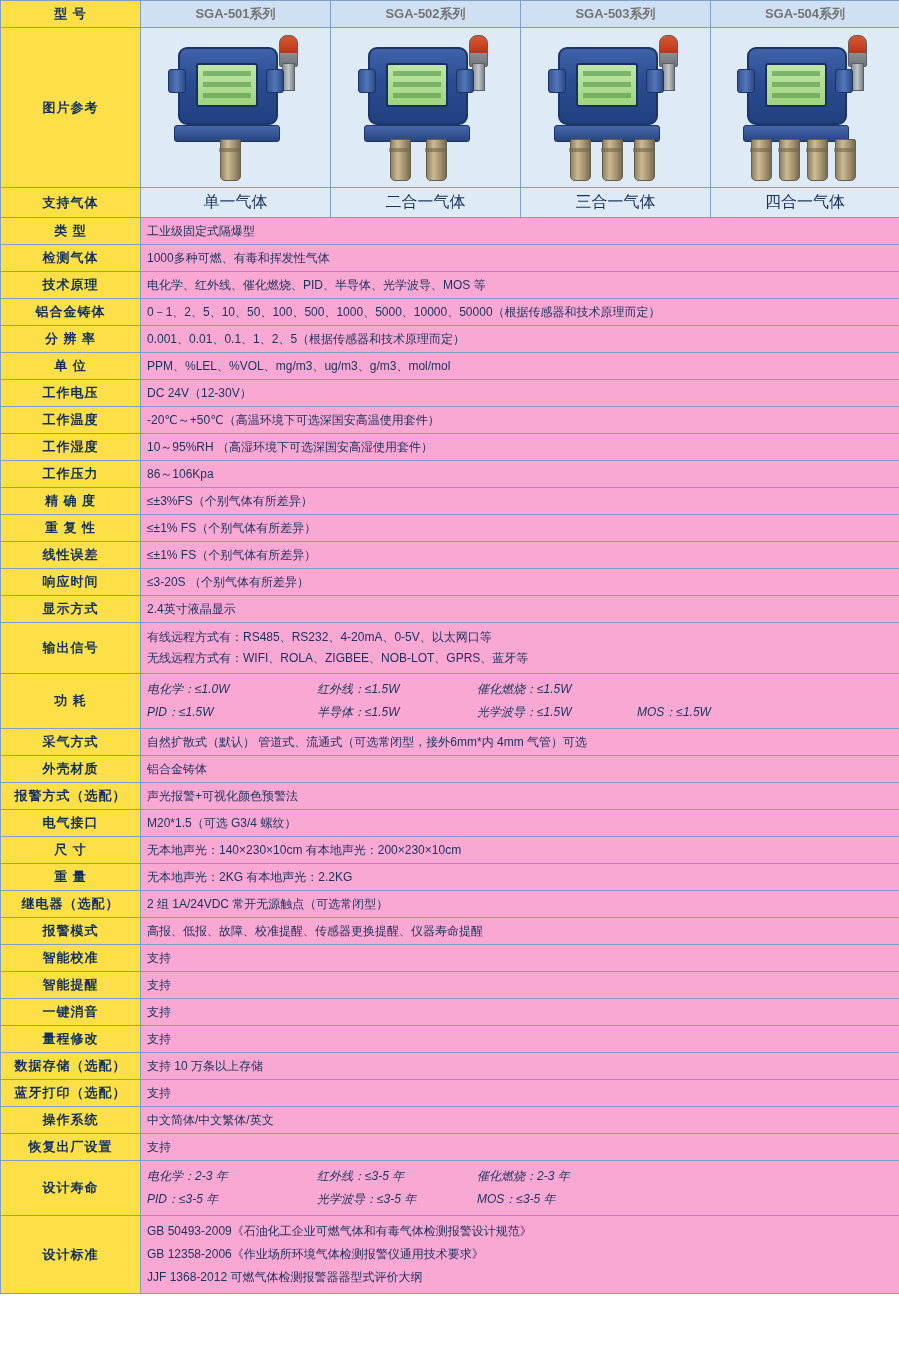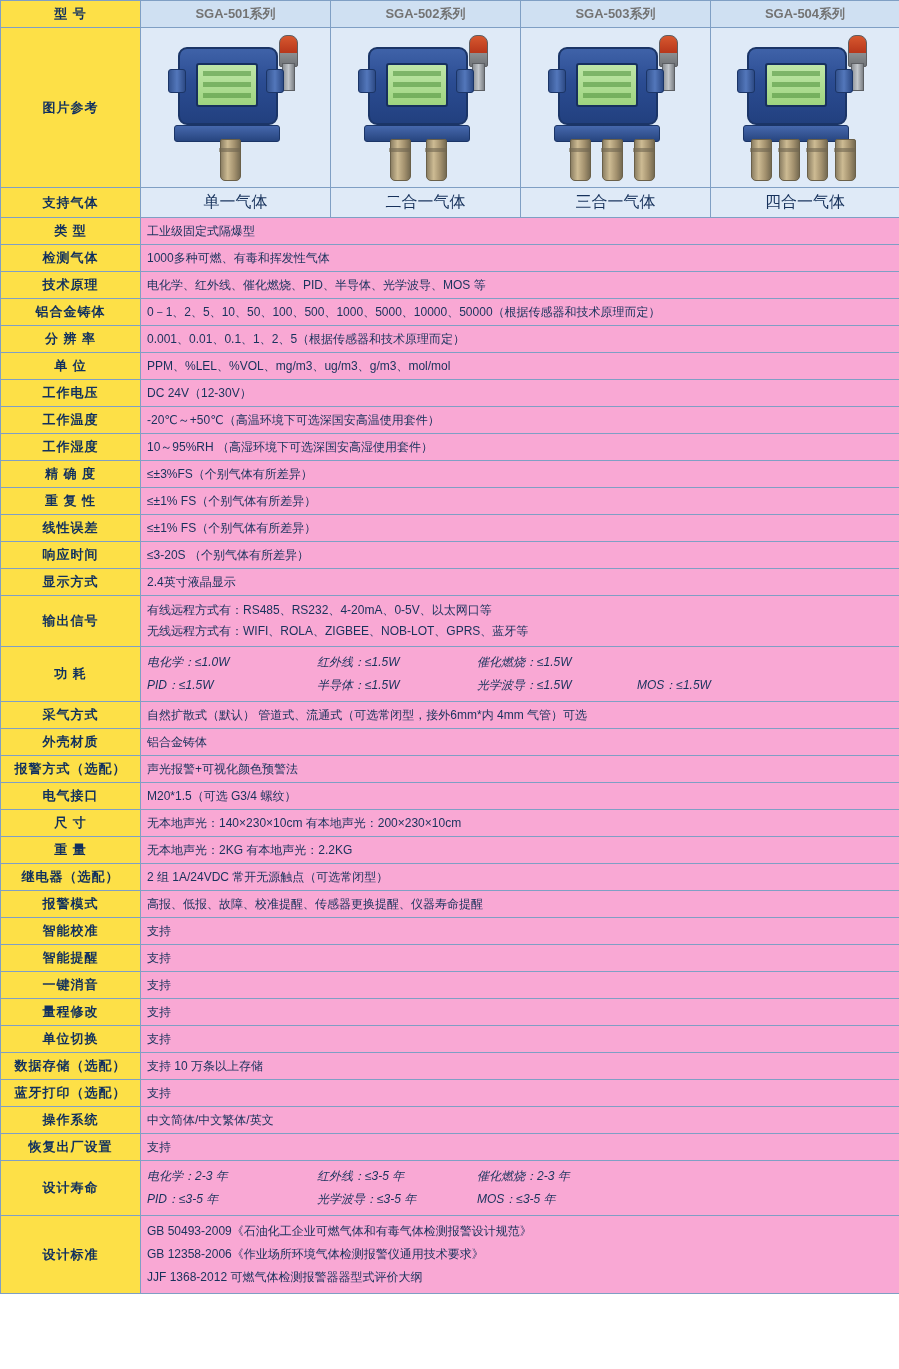--- a/index.html
+++ b/index.html
@@ -313,20 +313,24 @@
         </tr>
       <tr>
           <td class="label">工作温度</td>
           <td class="val" colspan="4">-20℃～+50℃（高温环境下可选深国安高温使用套件）</td>
         </tr>
       <tr>
           <td class="label">工作湿度</td>
           <td class="val" colspan="4">10～95%RH      （高湿环境下可选深国安高湿使用套件）</td>
         </tr>
       <tr>
+          <td class="label">工作压力</td>
+          <td class="val" colspan="4">86～106Kpa</td>
+        </tr>
+      <tr>
           <td class="label">精  确  度</td>
           <td class="val" colspan="4">≤±3%FS（个别气体有所差异）</td>
         </tr>
       <tr>
           <td class="label">重  复  性</td>
           <td class="val" colspan="4">≤±1% FS（个别气体有所差异）</td>
         </tr>
       <tr>
           <td class="label">线性误差</td>
           <td class="val" colspan="4">≤±1% FS（个别气体有所差异）</td>
@@ -407,24 +411,20 @@
         </tr>
       <tr>
           <td class="label">一键消音</td>
           <td class="val" colspan="4">支持</td>
         </tr>
       <tr>
           <td class="label">量程修改</td>
           <td class="val" colspan="4">支持</td>
         </tr>
       <tr>
-          <td class="label">单位切换</td>
-          <td class="val" colspan="4">支持</td>
-        </tr>
-      <tr>
           <td class="label">数据存储（选配）</td>
           <td class="val" colspan="4">支持 10 万条以上存储</td>
         </tr>
       <tr>
           <td class="label">蓝牙打印（选配）</td>
           <td class="val" colspan="4">支持</td>
         </tr>
       <tr>
           <td class="label">操作系统</td>
           <td class="val" colspan="4">中文简体/中文繁体/英文</td>

